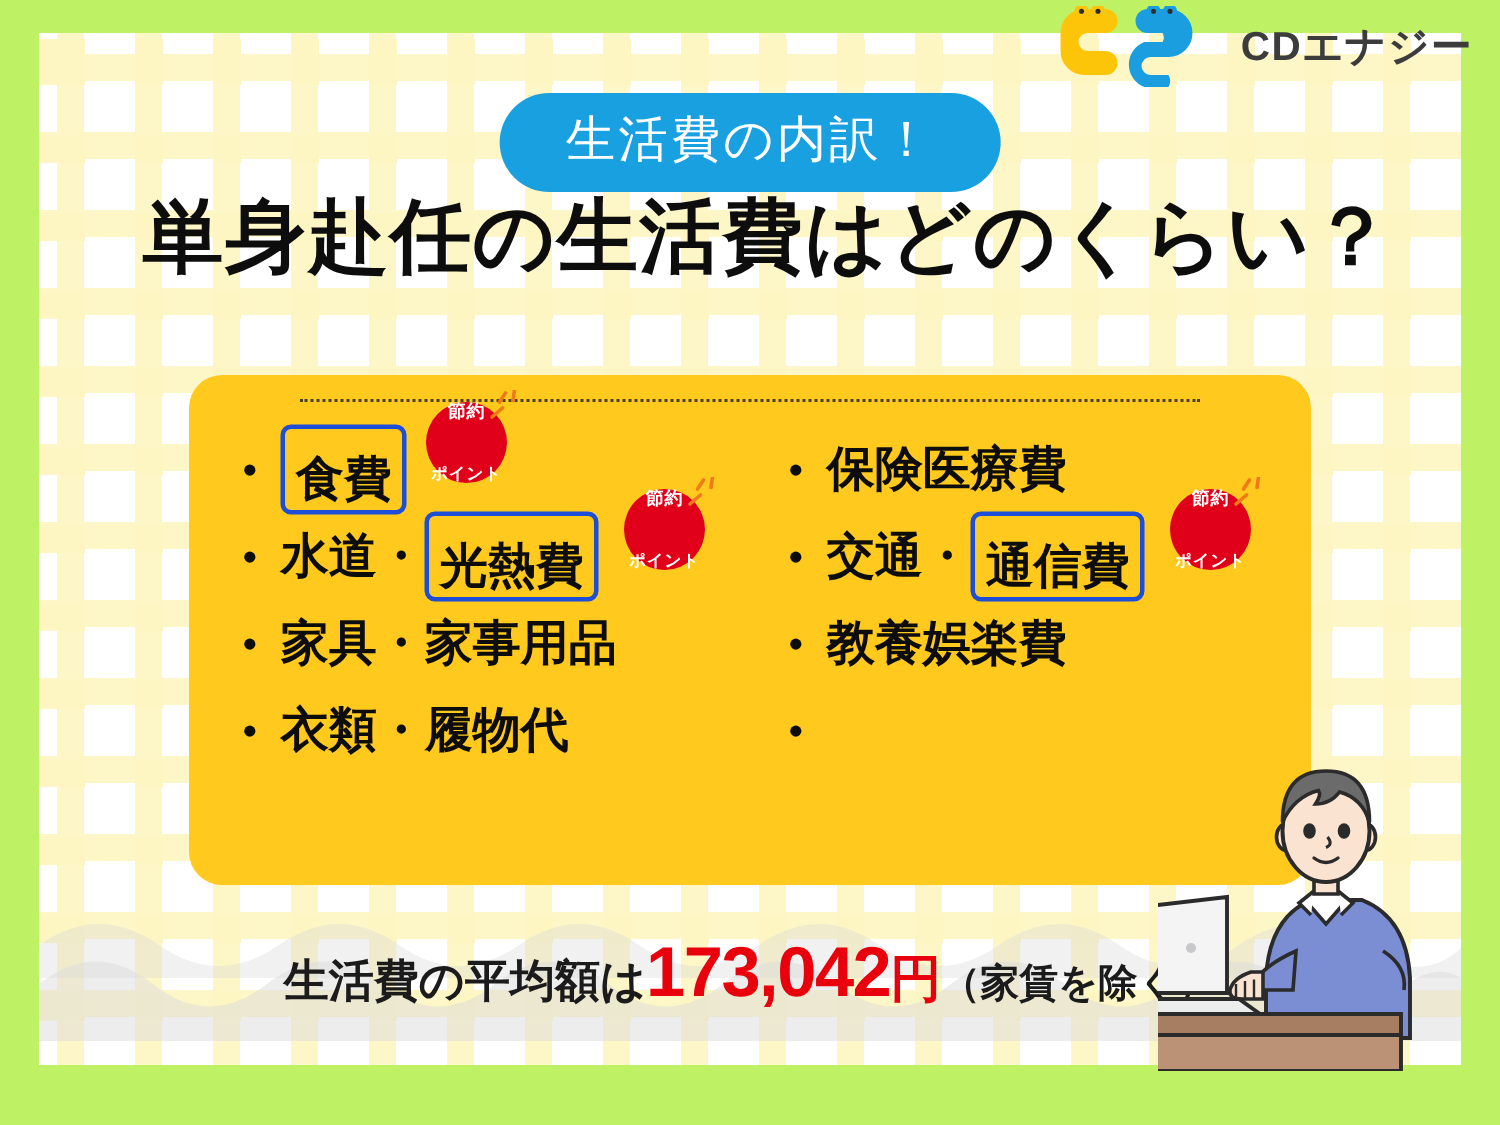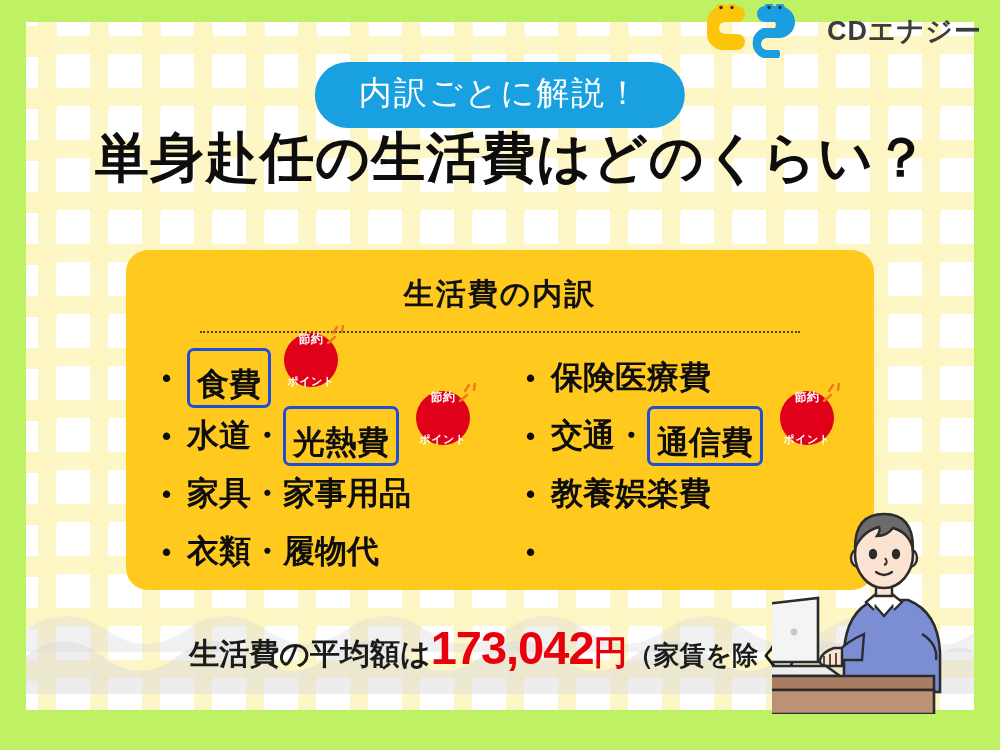--- a/index.html
+++ b/index.html
@@ -307,26 +307,25 @@
                a16,16 0 0 1 0,-30 l12,0 a6,6 0 0 0 0,-6 l-10,0
                a8,8 0 0 1 -8,-8 z" fill="#1b9ee0"></path>
       <ellipse cx="74" cy="3" rx="4.6" ry="4.2" fill="#1b9ee0"></ellipse>
       <ellipse cx="85" cy="3" rx="4.6" ry="4.2" fill="#1b9ee0"></ellipse>
       <circle cx="74" cy="3.5" r="1.7" fill="#2d2d2d"></circle>
       <circle cx="85" cy="3.5" r="1.7" fill="#2d2d2d"></circle>
     </svg>
     <span class="word">CDエナジー</span>
   </div>
 
-  <div id="pill">内訳ごとに解説！</div>
+  <div id="pill">生活費の内訳！</div>
 
   <div id="title">単身赴任の生活費はどのくらい？</div>
 
   <div id="card">
-    <div id="card-title">生活費の内訳</div>
     <div id="card-divider"></div>
     <div id="cols">
       <div class="col left">
           <div class="item">
             <span class="bullet">•</span>
             <span class="txt boxed">食費</span>
             <div class="save-badge" style="left: 122px; top: -16px;">
               <div class="circle" style="background: rgb(224, 0, 25);">
                 <div class="l1">節約</div>
                 <div class="l2">ポイント</div>

